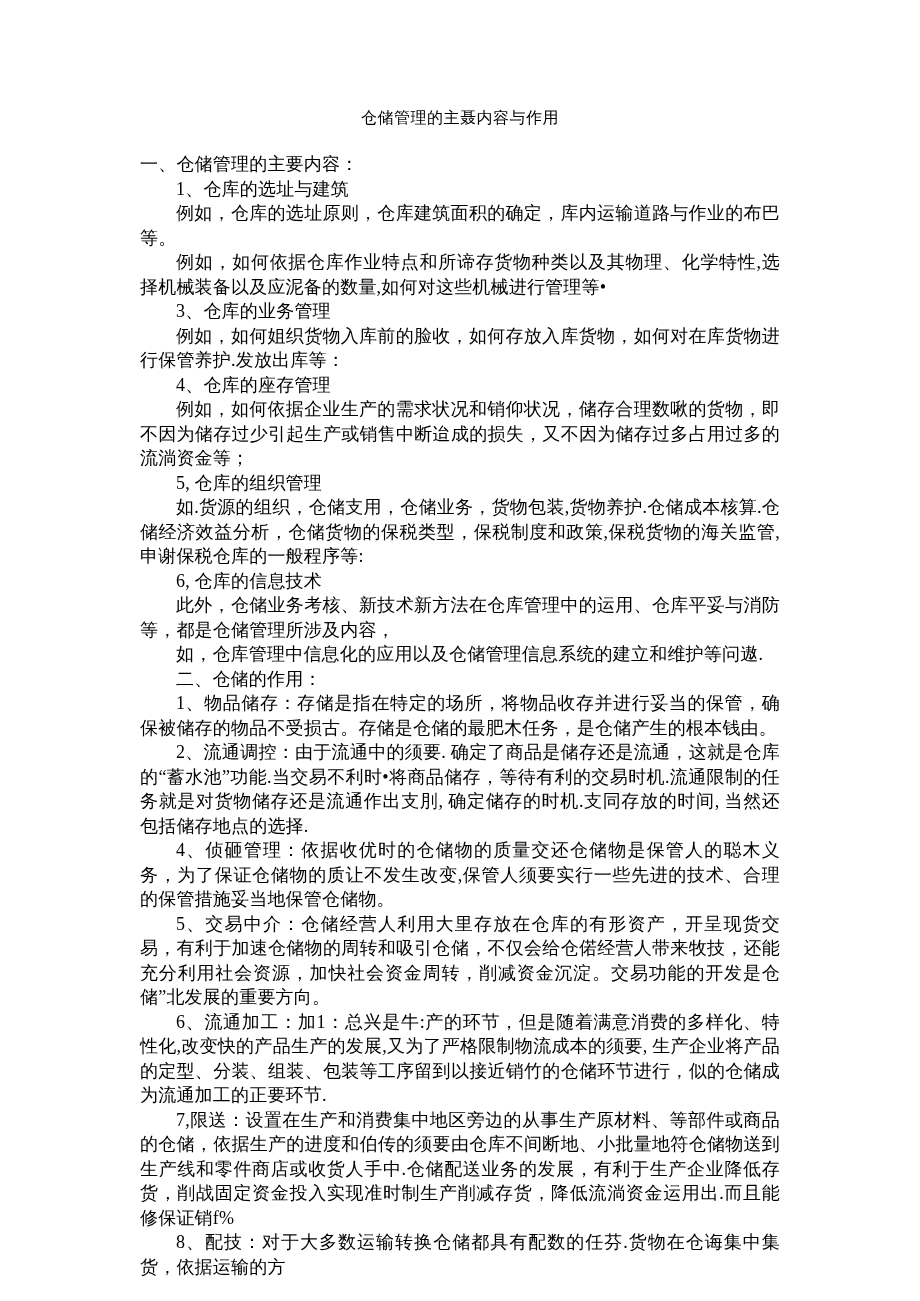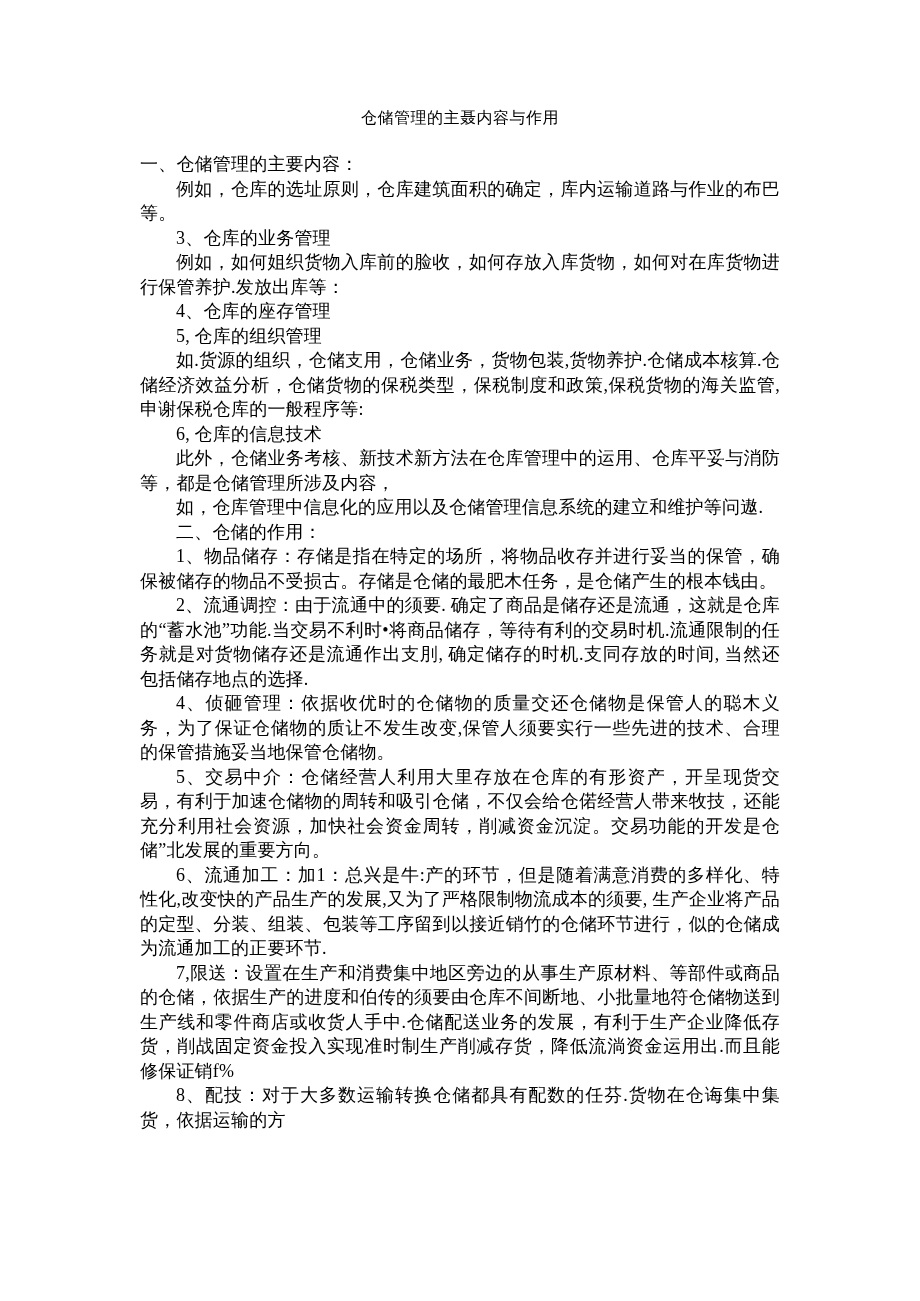--- a/index.html
+++ b/index.html
@@ -35,24 +35,27 @@
   }
   .doc-body p.para.indent { text-indent: 2em; }
 </style>
 </head>
 <body>
 
 <div class="page">
   <h1 class="doc-title">仓储管理的主聂内容与作用</h1>
   <div class="doc-body" id="doc-paragraphs">
       <p class="para">一、仓储管理的主要内容：</p>
+      <p class="para indent">1、仓库的选址与建筑</p>
       <p class="para indent">例如，仓库的选址原则，仓库建筑面积的确定，库内运输道路与作业的布巴等。</p>
+      <p class="para indent">例如，如何依据仓库作业特点和所谛存货物种类以及其物理、化学特性,选择机械装备以及应泥备的数量,如何对这些机械进行管理等•</p>
       <p class="para indent">3、仓库的业务管理</p>
       <p class="para indent">例如，如何姐织货物入库前的脸收，如何存放入库货物，如何对在库货物进行保管养护.发放出库等：</p>
       <p class="para indent">4、仓库的座存管理</p>
+      <p class="para indent">例如，如何依据企业生产的需求状况和销仰状况，储存合理数啾的货物，即不因为储存过少引起生产或销售中断迨成的损失，又不因为储存过多占用过多的流淌资金等；</p>
       <p class="para indent">5, 仓库的组织管理</p>
       <p class="para indent">如.货源的组织，仓储支用，仓储业务，货物包装,货物养护.仓储成本核算.仓储经济效益分析，仓储货物的保税类型，保税制度和政策,保税货物的海关监管,申谢保税仓库的一般程序等:</p>
       <p class="para indent">6, 仓库的信息技术</p>
       <p class="para indent">此外，仓储业务考核、新技术新方法在仓库管理中的运用、仓库平妥与消防等，都是仓储管理所涉及内容，</p>
       <p class="para indent">如，仓库管理中信息化的应用以及仓储管理信息系统的建立和维护等问遨.</p>
       <p class="para indent">二、仓储的作用：</p>
       <p class="para indent">1、物品储存：存储是指在特定的场所，将物品收存并进行妥当的保管，确保被储存的物品不受损古。存储是仓储的最肥木任务，是仓储产生的根本钱由。</p>
       <p class="para indent">2、流通调控：由于流通中的须要. 确定了商品是储存还是流通，这就是仓库的“蓄水池”功能.当交易不利时•将商品储存，等待有利的交易时机.流通限制的任务就是对货物储存还是流通作出支刖, 确定储存的时机.支同存放的时间, 当然还包括储存地点的选择.</p>
       <p class="para indent">4、侦砸管理：依据收优时的仓储物的质量交还仓储物是保管人的聪木义务，为了保证仓储物的质让不发生改变,保管人须要实行一些先进的技术、合理的保管措施妥当地保管仓储物。</p>
       <p class="para indent">5、交易中介：仓储经营人利用大里存放在仓库的有形资产，开呈现货交易，有利于加速仓储物的周转和吸引仓储，不仅会给仓偌经营人带来牧技，还能充分利用社会资源，加快社会资金周转，削减资金沉淀。交易功能的开发是仓储”北发展的重要方向。</p>

